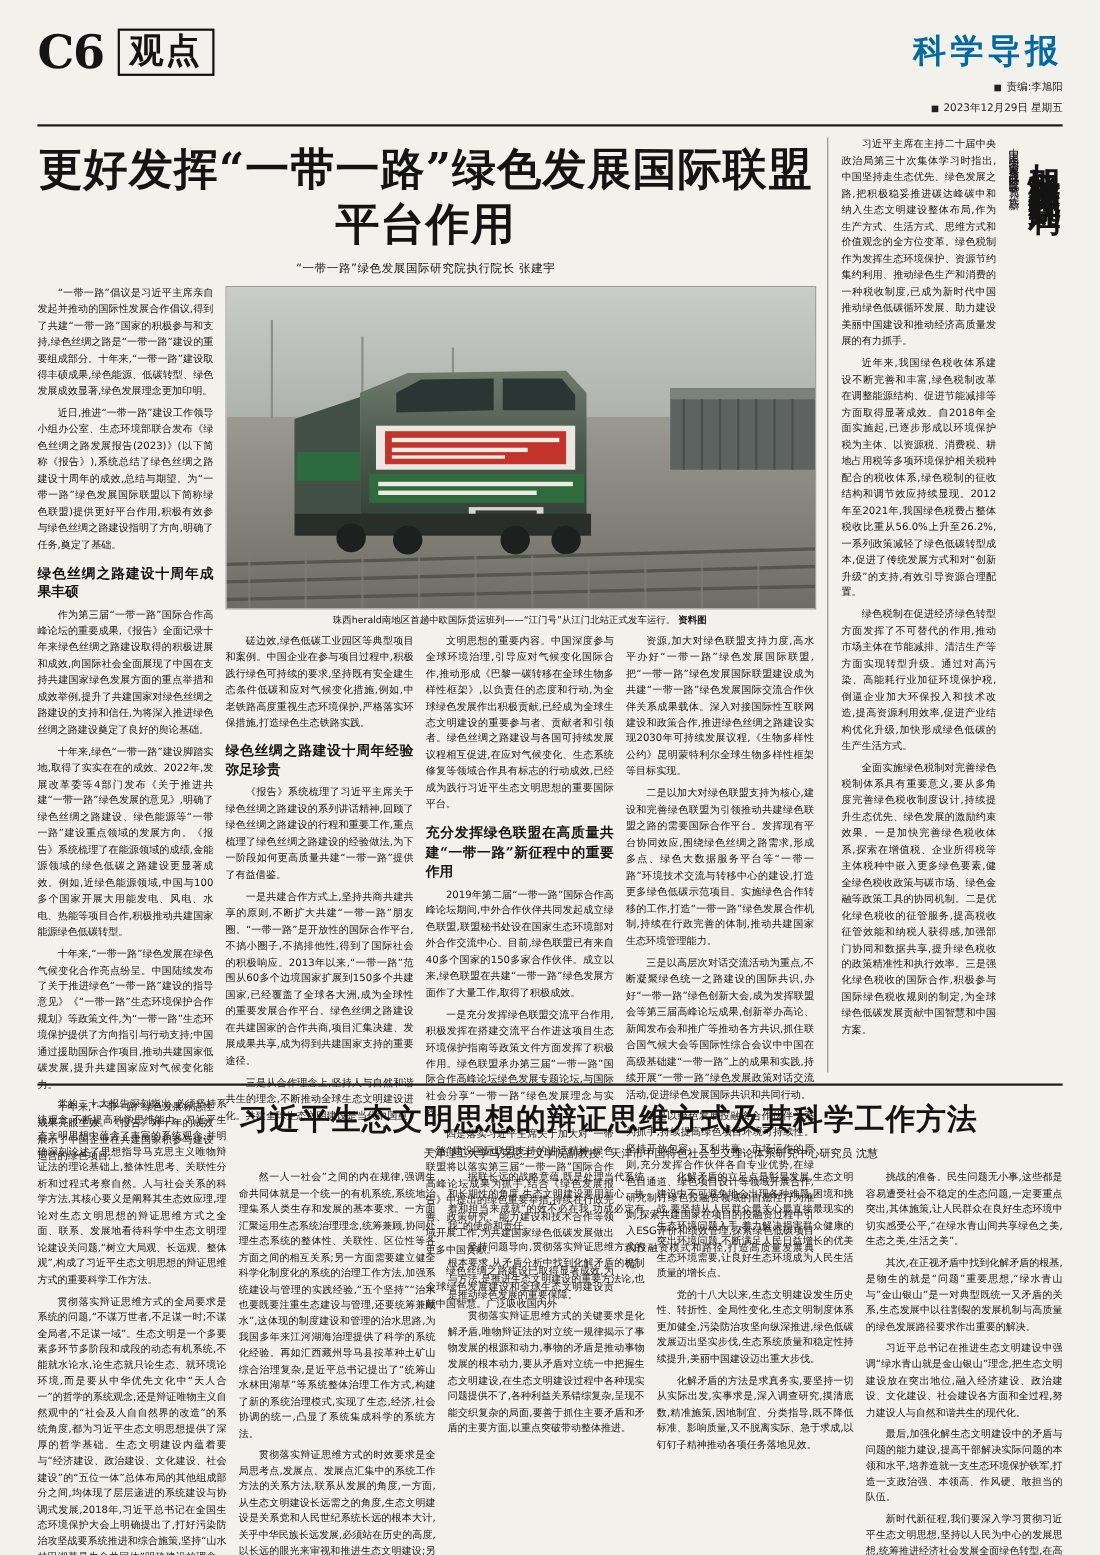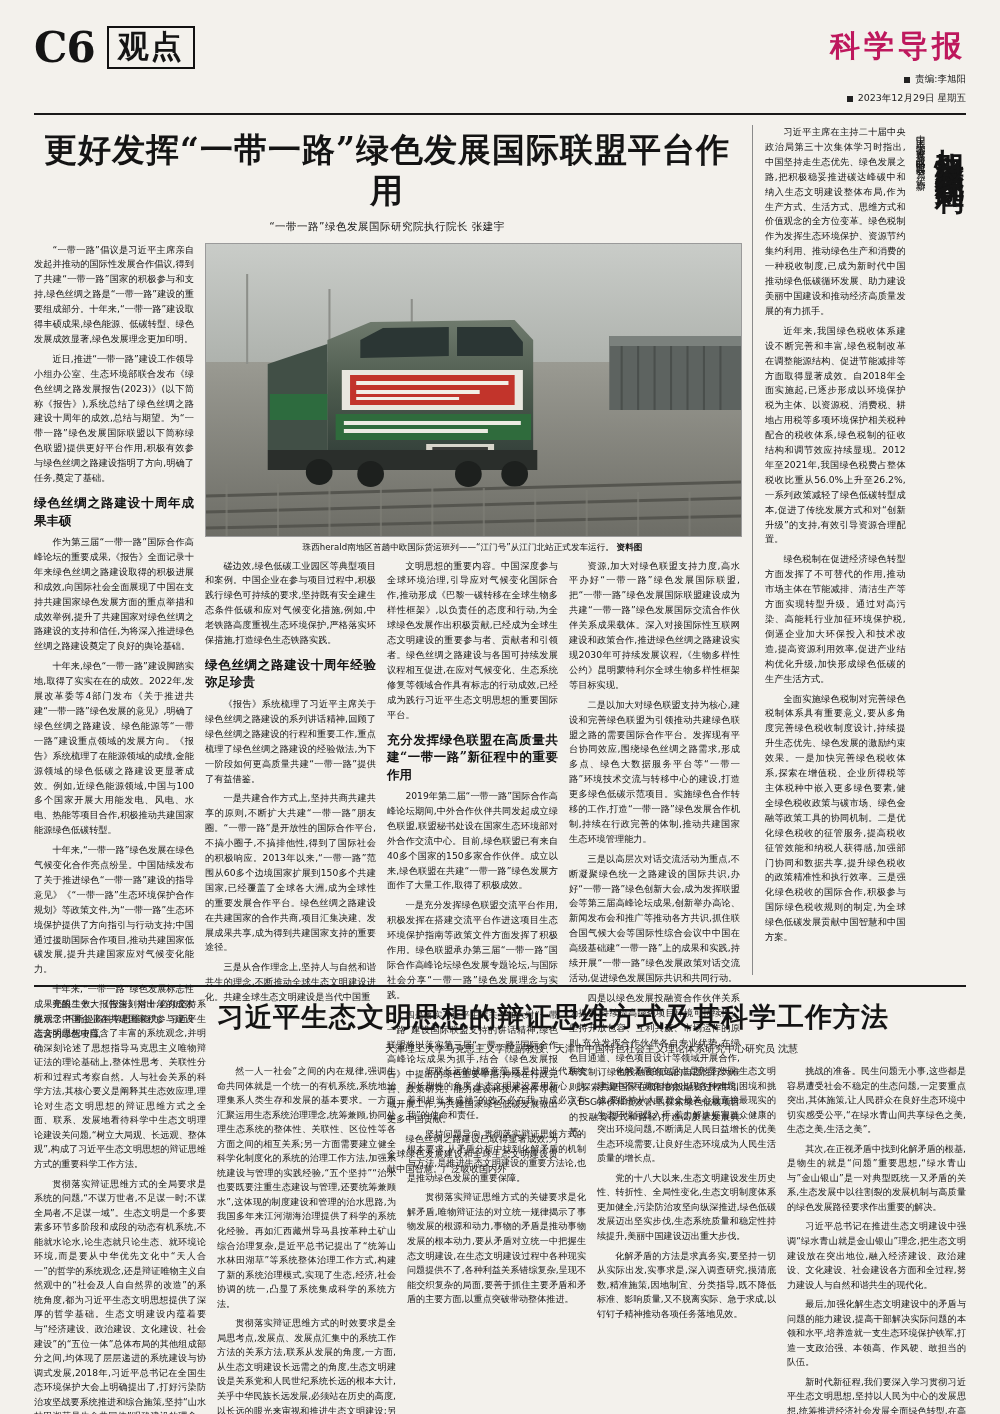--- a/index.html
+++ b/index.html
@@ -32,21 +32,21 @@
     border:2.5px solid #111;
     padding:3px 9px 5px 9px;
     font-size:31px;font-weight:700;line-height:1;
     letter-spacing:2px;
     font-family:"DejaVu Serif","Liberation Serif",serif;
   }
   .mast-right{text-align:right;display:flex;flex-direction:column;align-items:flex-end;gap:6px;}
   .paper-name{
     font-family:"DejaVu Serif","Liberation Serif",serif;
     font-size:30px;font-weight:700;letter-spacing:4px;
-    color:#be185d;
+    color:#0369a1;
   }
   .meta-line{font-size:9.5px;color:#222;display:flex;align-items:center;gap:5px;}
   .meta-line .sq{display:inline-block;width:6px;height:6px;background:#222;}
 
   
   .top-area{
     display:flex;
     gap:0;
     margin-top:10px;
     border-bottom:2px solid #1a1a1a;
@@ -56,21 +56,21 @@
   }
   .left-block{width:718px;padding-right:12px;box-sizing:border-box;}
   .right-rail{
     width:214px;border-left:1px solid #8a8a8a;padding-left:12px;box-sizing:border-box;
     display:flex;flex-direction:row-reverse;gap:8px;
   }
 
   .headline{
     text-align:center;
     font-family:"DejaVu Serif","Liberation Serif",serif;
-    font-size:33px;font-weight:700;letter-spacing:1px;
+    font-size:40px;font-weight:700;letter-spacing:1px;
     margin:4px 0 8px 0;line-height:1.25;
   }
   .byline{
     text-align:center;font-size:10.5px;margin-bottom:9px;color:#111;
     letter-spacing:.5px;
   }
 
   .cols3{display:flex;gap:11px;}
   .col{font-size:9.2px;line-height:1.62;text-align:justify;}
   .col p{margin:0 0 5px 0;text-indent:2em;}

